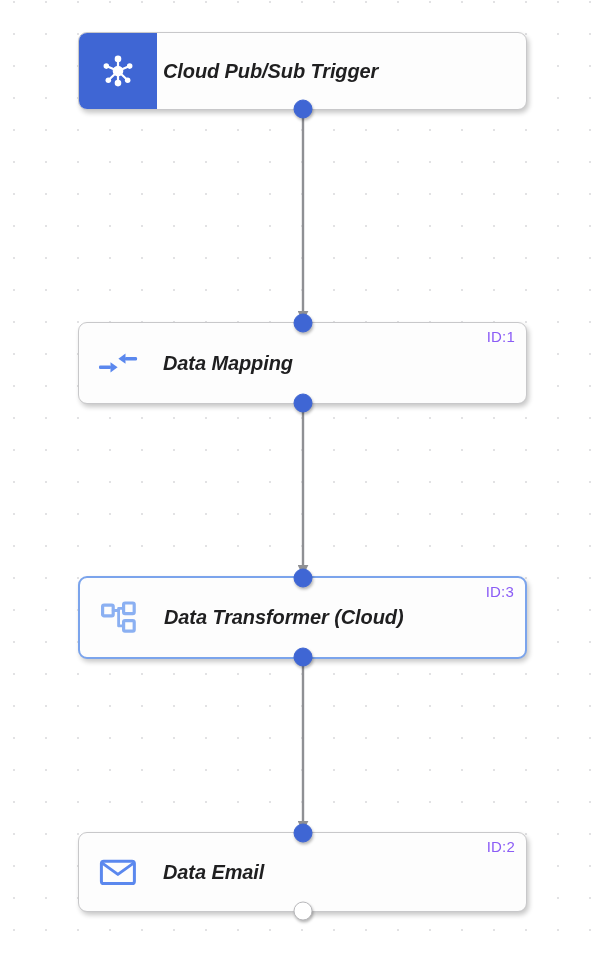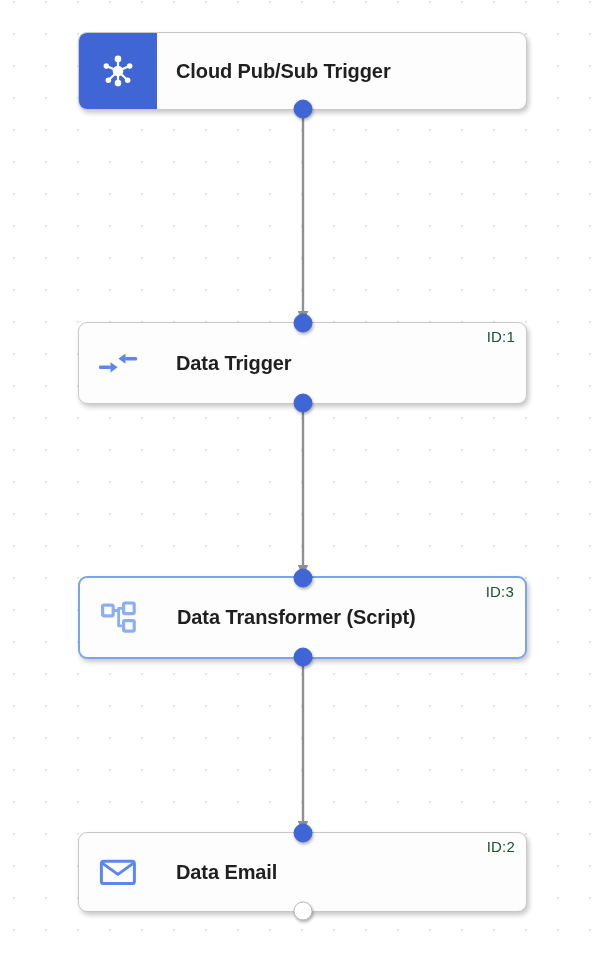--- a/index.html
+++ b/index.html
@@ -76,30 +76,31 @@
     align-items: center;
     justify-content: center;
   }
 
   .node-label {
     font-size: 20px;
     font-weight: bold;
     color: #1f1f20;
     letter-spacing: -0.1px;
     white-space: nowrap;
-    padding-left: 19px;
+    padding-left: 6px;
+    font-style: italic;
   }
 
   .node-id {
     position: absolute;
     top: 5px;
     right: 11px;
     font-size: 15px;
     font-weight: normal;
-    color: #14532d;
+    color: #8b5cf6;
     letter-spacing: 0.2px;
   }
 
   
   .port {
     position: absolute;
     width: 19px;
     height: 19px;
     border-radius: 50%;
     box-sizing: border-box;
@@ -166,40 +167,40 @@
       <div class="icon-plain">
         <svg width="40" height="28" viewBox="0 0 40 28">
           <g fill="#5b88ee">
             <rect x="1" y="16.6" width="12" height="3.4" rx="1.2"></rect>
             <path d="M12.5 13.2 L19.6 18.3 L12.5 23.4 z"></path>
             <rect x="27" y="8.0" width="12" height="3.4" rx="1.2"></rect>
             <path d="M27.5 4.6 L20.4 9.7 L27.5 14.8 z"></path>
           </g>
         </svg>
       </div>
-      <span class="node-label">Data Trigger</span>
+      <span class="node-label">Data Mapping</span>
       <span class="node-id">ID:1</span>
     </div>
     <div class="port filled top"></div>
     <div class="port filled bot"></div>
   </div>
 
   <div class="node selected" id="node-2" style="left:78px; top:576px; width:449px; height:83px;">
     <div class="node-inner">
       <div class="icon-plain">
         <svg width="38" height="34" viewBox="0 0 38 34">
           <g fill="none" stroke="#8bb0f2" stroke-width="3.2">
             <rect x="2.6" y="4.2" width="10.6" height="10.6" rx="1.4"></rect>
             <rect x="23.6" y="2.0" width="10.6" height="10.6" rx="1.4"></rect>
             <rect x="23.6" y="19.6" width="10.6" height="10.6" rx="1.4"></rect>
             <path d="M13.2 9.5 L18.6 9.5 L18.6 7.3 M18.6 9.5 L18.6 24.9 L23.6 24.9 M18.6 7.3 L23.6 7.3" stroke-width="2.8" stroke-linecap="round" stroke-linejoin="round"></path>
           </g>
         </svg>
       </div>
-      <span class="node-label">Data Transformer (Script)</span>
+      <span class="node-label">Data Transformer (Cloud)</span>
       <span class="node-id">ID:3</span>
     </div>
     <div class="port filled top"></div>
     <div class="port filled bot"></div>
   </div>
 
   <div class="node" id="node-3" style="left:78px; top:832px; width:449px; height:80px;">
     <div class="node-inner">
       <div class="icon-plain">
         <svg width="38" height="30" viewBox="0 0 38 30">

